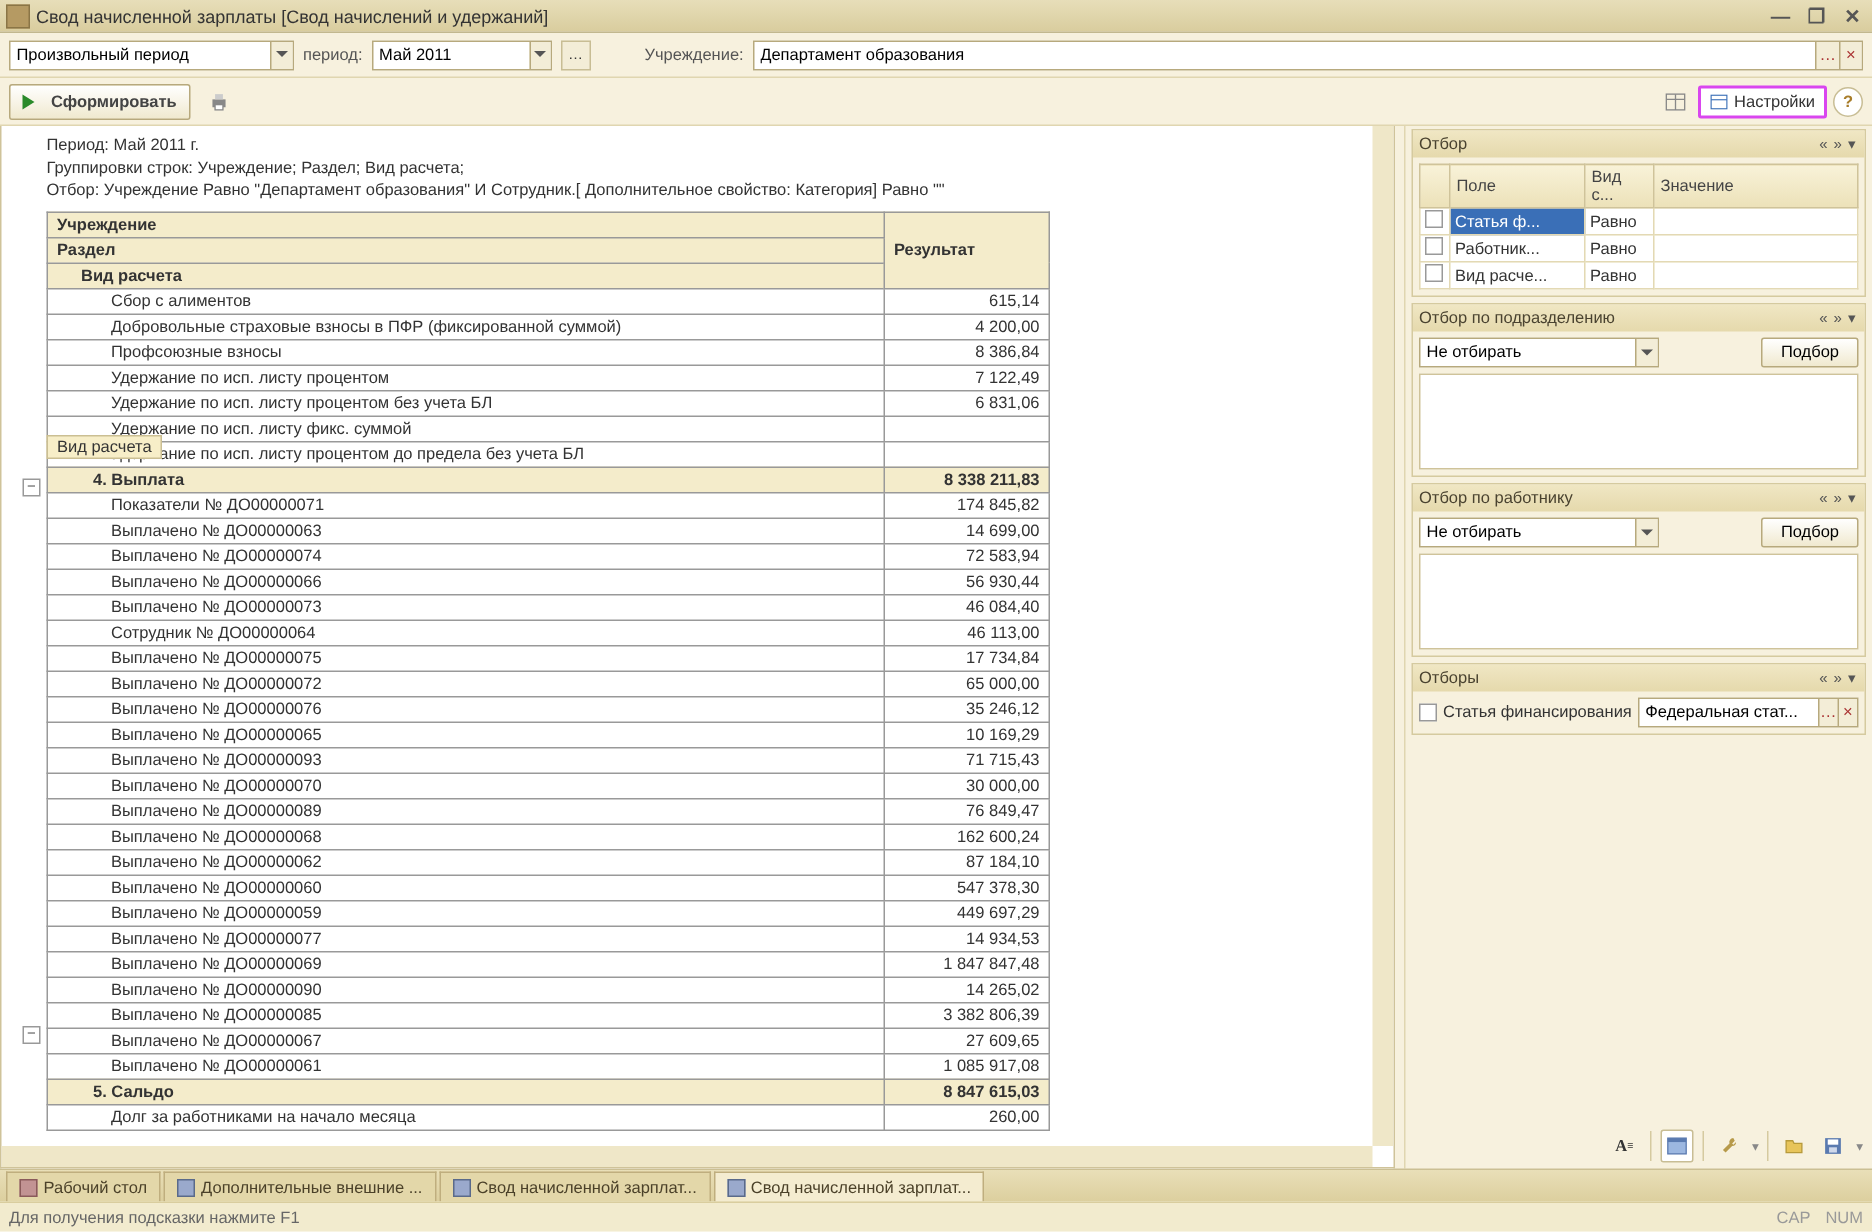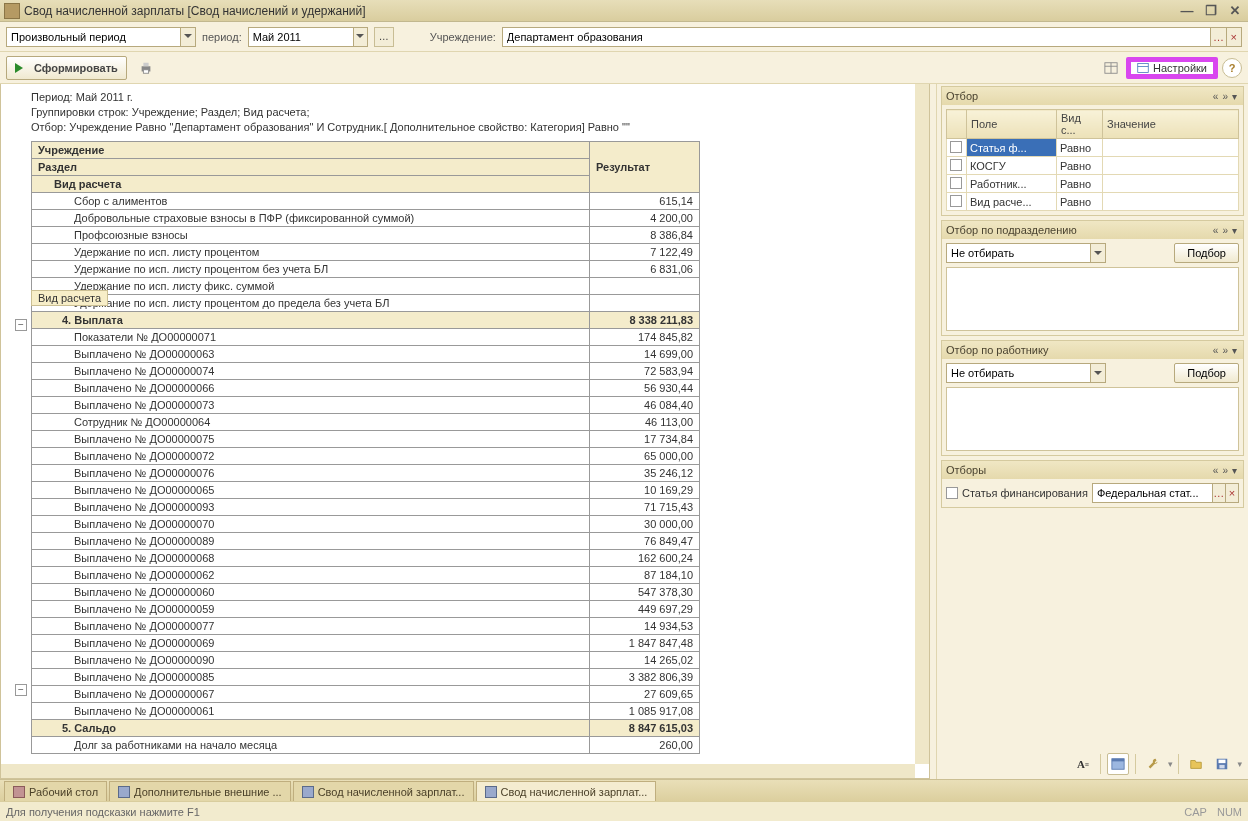--- a/index.html
+++ b/index.html
@@ -18,21 +18,21 @@
   .lbl{color:#555}
   .wide{flex:1}
   .xbtn{width:16px;height:18px;border-left:1px solid #b7a97d;display:flex;align-items:center;justify-content:center;background:#f3edd7;cursor:pointer;font-size:11px;color:#a33}
   .toolbar2{height:32px;display:flex;align-items:center;padding:4px 6px;gap:8px;background:#f7f1de;border-bottom:1px solid #e0d6b0}
   .formbtn{height:24px;border:1px solid #b7a97d;background:linear-gradient(#fff,#f0e9cf);display:flex;align-items:center;padding:0 8px;gap:6px;cursor:pointer;border-radius:2px}
   .formbtn .play{width:0;height:0;border:5px solid transparent;border-left:8px solid #2a8a2a}
   .formbtn b{font-weight:bold;color:#444}
   .rtools{margin-left:auto;display:flex;align-items:center;gap:4px}
   .sqbtn{width:22px;height:22px;border:1px solid transparent;display:flex;align-items:center;justify-content:center;cursor:pointer;border-radius:2px}
   .sqbtn svg{width:14px;height:14px}
-  .settingsbtn{height:22px;border:5px solid #d946ef;background:#fff;display:flex;align-items:center;padding:0 6px;gap:4px;cursor:pointer;border-radius:2px}
+  .settingsbtn{height:22px;border:2px solid #d946ef;background:#fff;display:flex;align-items:center;padding:0 6px;gap:4px;cursor:pointer;border-radius:2px}
   .helpbtn{width:20px;height:20px;border:1px solid #c8bd94;border-radius:10px;background:#fff;display:flex;align-items:center;justify-content:center;color:#a87d2a;font-weight:bold;cursor:pointer}
   .body{flex:1;display:flex;min-height:0}
   .leftpane{flex:1;display:flex;min-width:0;position:relative}
   .report{flex:1;background:#fff;overflow:auto;position:relative;border:1px solid #cfc39a;border-top:none}
   .vspl{width:6px;background:#f7f1de;cursor:ew-resize}
   .rightpane{width:312px;display:flex;flex-direction:column;background:#f7f1de;border-left:1px solid #e0d6b0}
   .report-inner{padding:6px 4px 4px 30px}
   .rtitle{font-size:15px;font-weight:bold;color:#222}
   .meta{font-size:11px;color:#333;line-height:1.35}
   .grid{border-collapse:collapse;margin-top:6px}
@@ -324,26 +324,20 @@
             </tbody>
               <tbody id="filterBody">
                 <tr class="selrow">
                   <td><span class="chk"></span></td>
                   <td class="fld">Статья ф...</td>
                   <td>Равно</td>
                   <td></td>
                 </tr>
                 <tr>
                   <td><span class="chk"></span></td>
-                  <td class="fld">КОСГУ</td>
-                  <td>Равно</td>
-                  <td></td>
-                </tr>
-                <tr>
-                  <td><span class="chk"></span></td>
                   <td class="fld">Работник...</td>
                   <td>Равно</td>
                   <td></td>
                 </tr>
                 <tr>
                   <td><span class="chk"></span></td>
                   <td class="fld">Вид расче...</td>
                   <td>Равно</td>
                   <td></td>
                 </tr>

